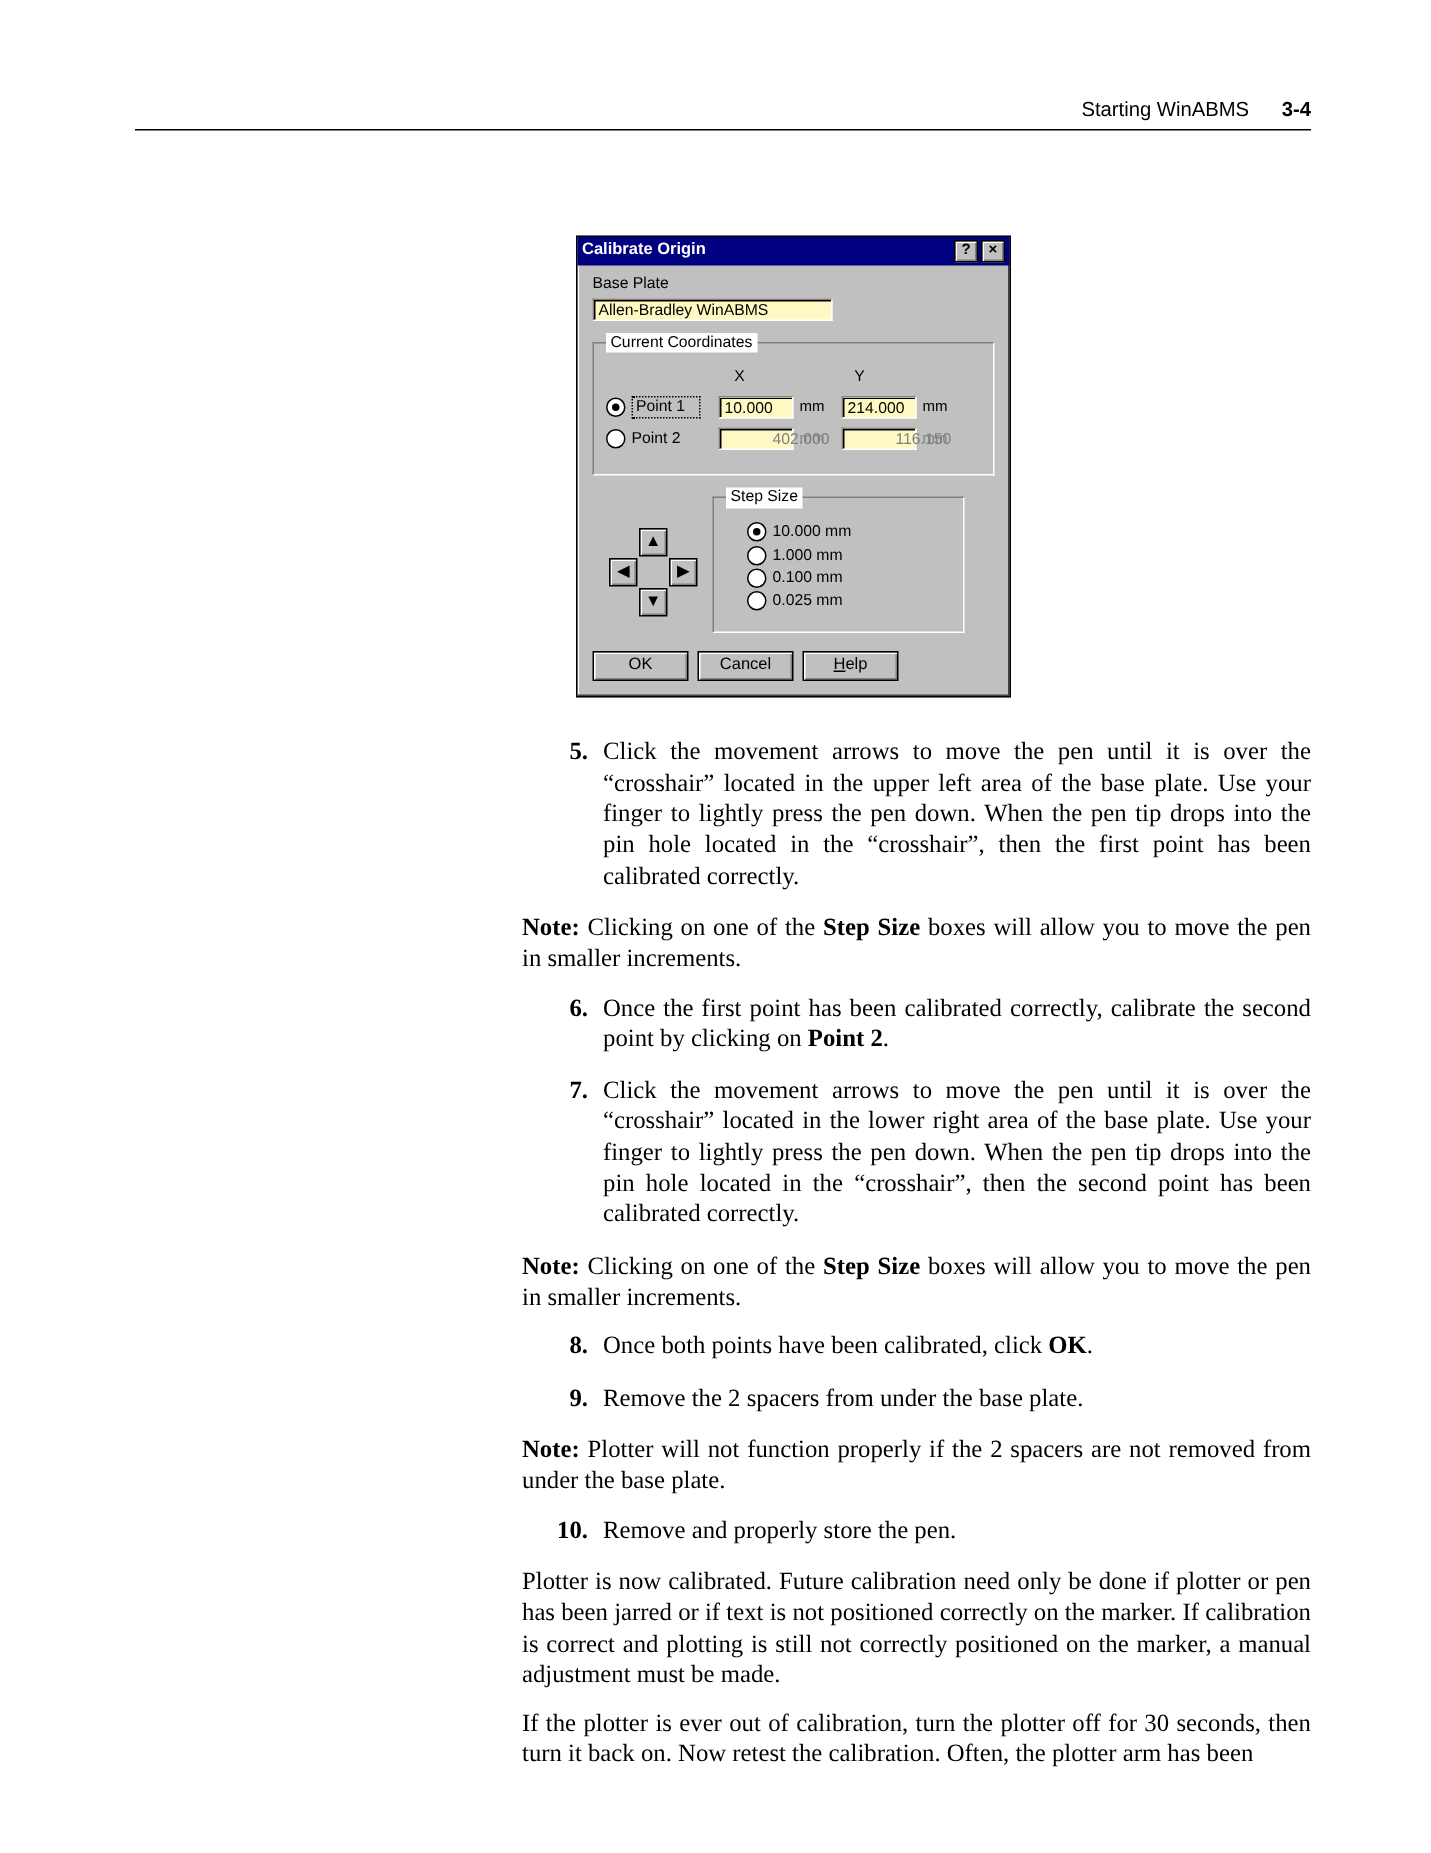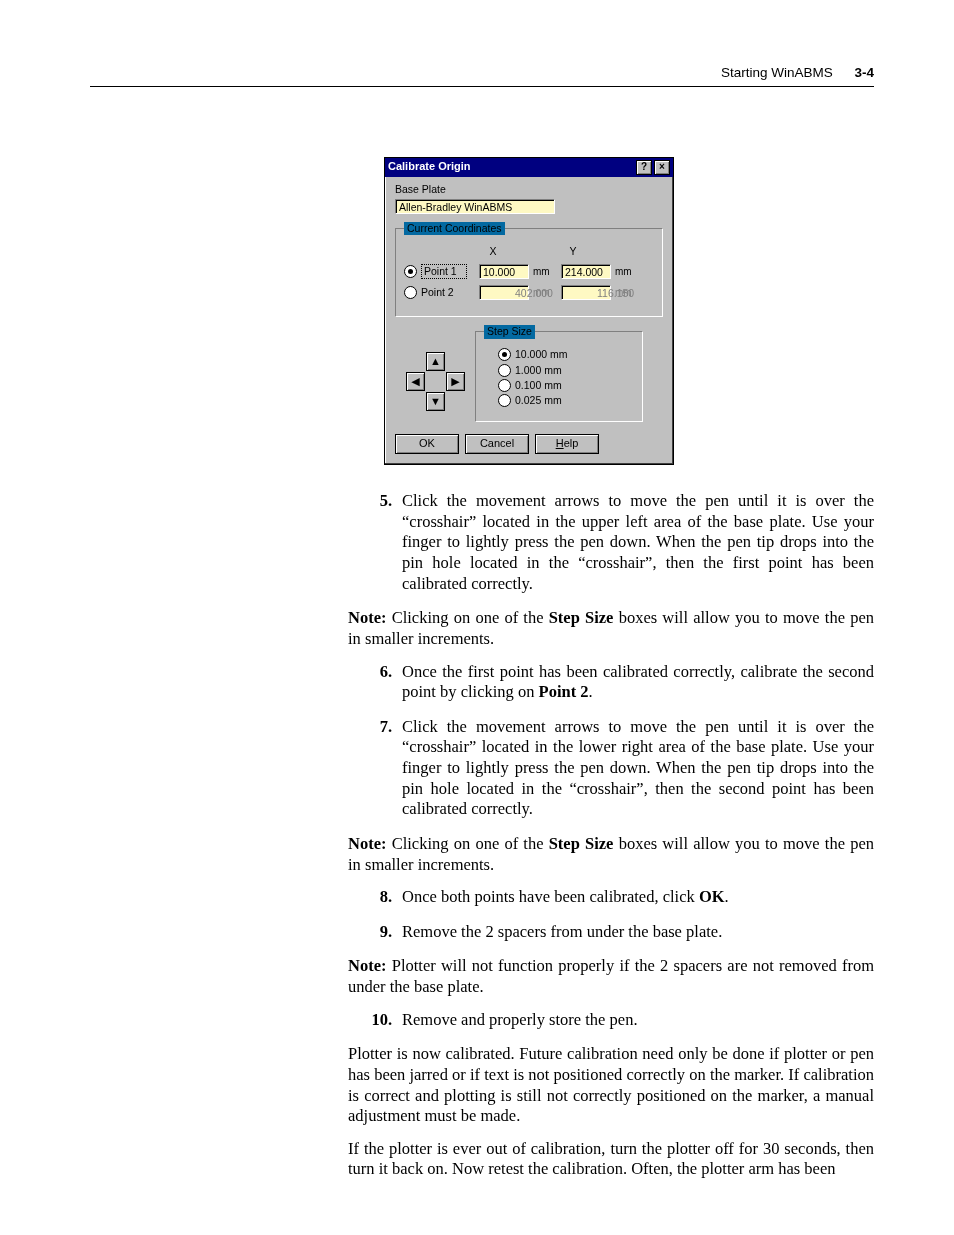--- a/index.html
+++ b/index.html
@@ -103,21 +103,21 @@
   .groupbox {
     border: 1px solid #808080;
     border-right-color:#fff; border-bottom-color:#fff;
     position: relative;
     padding: 16px 8px 10px 8px;
     margin-top: 14px;
   }
   .groupbox > .legend {
     position: absolute;
     top: -7px; left: 8px;
-    background: #0369a1;
+    background: #ffffff;
     padding: 0 3px;
     font-size: 10.5px;
   }
   .row { display:flex; align-items:center; margin-bottom:6px; gap:0; }
   .radio {
     width:11px; height:11px; border:1px solid #000; border-radius:50%;
     background:#fff; margin-right:4px; display:inline-flex;
     align-items:center; justify-content:center; flex:0 0 auto;
   }
   .radio.sel::after{content:""; width:5px;height:5px;border-radius:50%;background:#000;}

